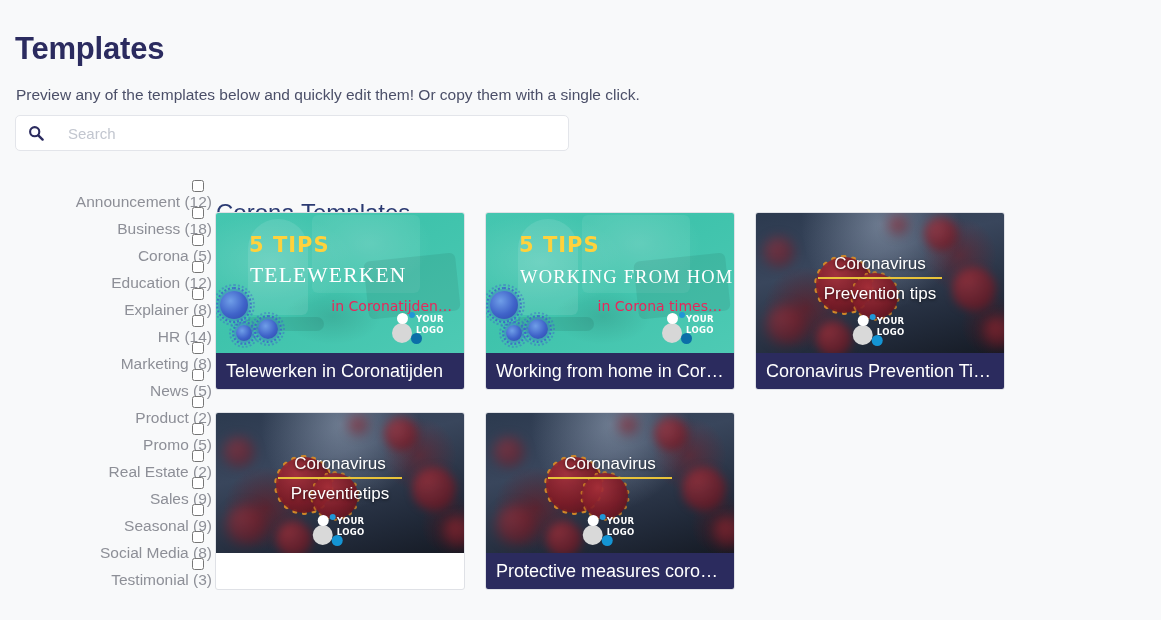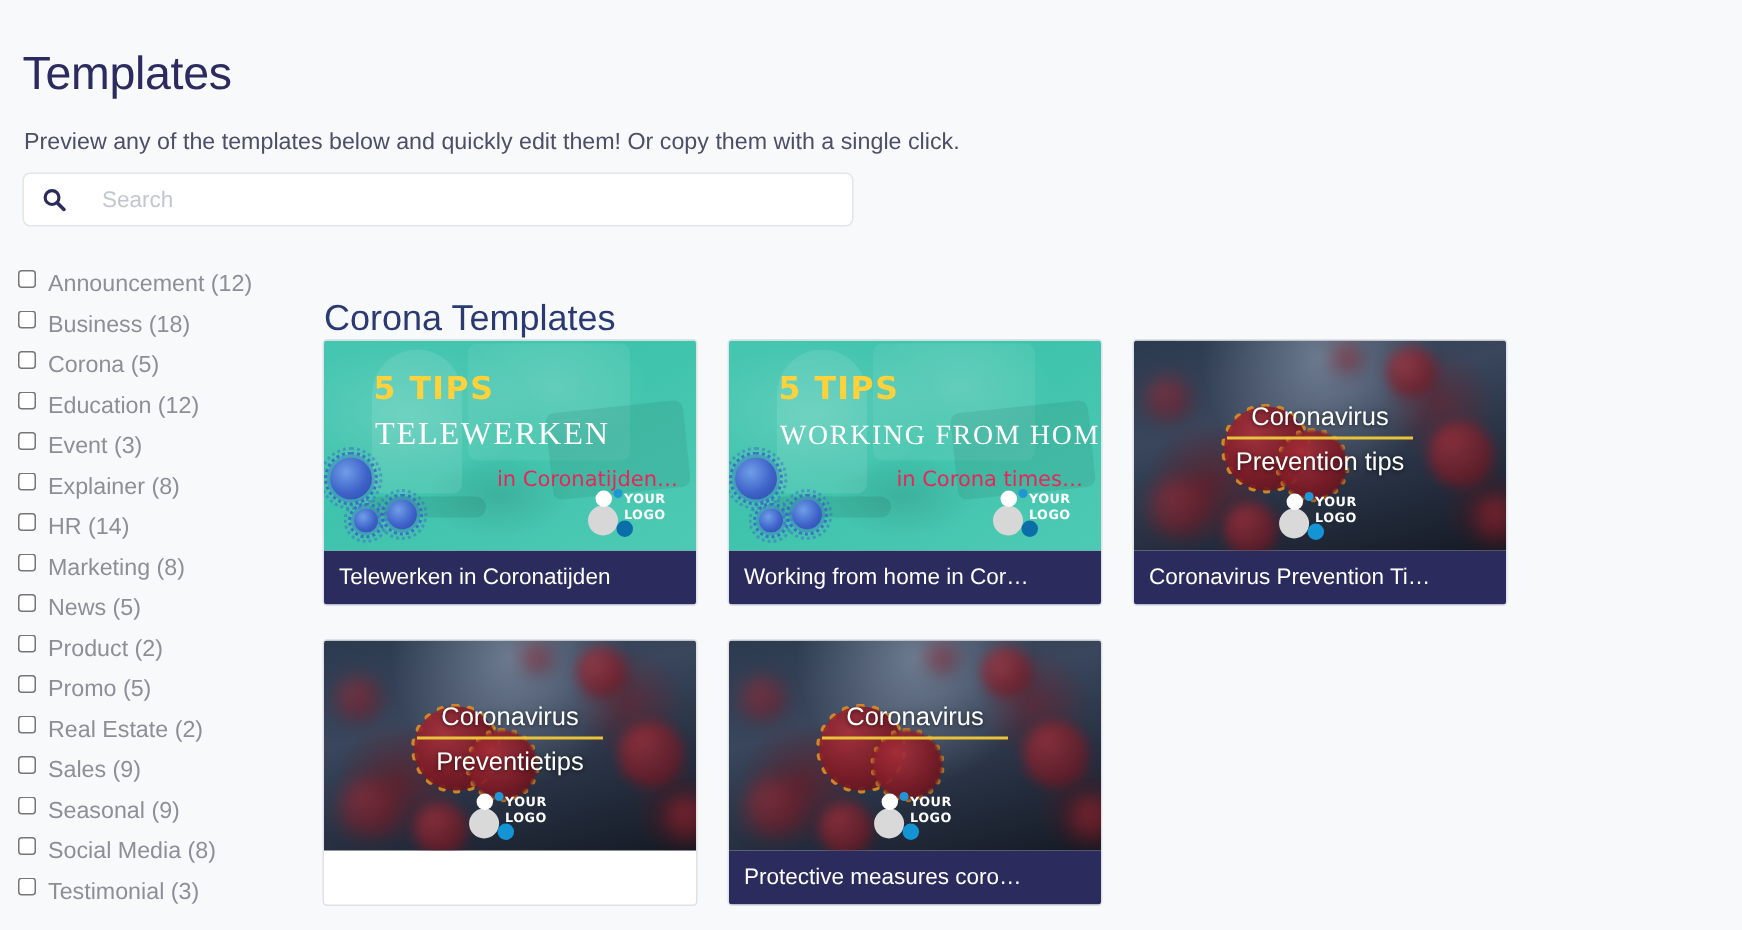--- a/index.html
+++ b/index.html
@@ -14,21 +14,21 @@
     position: relative;
     width: 1161px; height: 620px;
     background: #f8f9fa;
   }
 
   
   .page-title {
     position: absolute;
     left: 15px; top: 8px;
     font-size: 31px;
-    font-weight: 400;
+    font-weight: 700;
     color: #2b2b5f;
     letter-spacing: -0.2px;
     line-height: 40px;
   }
   .page-subtitle {
     position: absolute;
     left: 16px; top: 69px;
     font-size: 15.5px;
     font-weight: 400;
     color: #4b4f68;
@@ -68,23 +68,24 @@
   .search-input::placeholder { color: #c2c6cf; opacity: 1; }
 
   
   .filters {
     position: absolute;
     left: 12px; top: 180px;
     width: 200px;
   }
   .filter-row {
     display: flex;
-    align-items: flex-start;
+    align-items: flex-end;
     height: 27px;
     cursor: pointer;
+    flex-direction: column;
   }
   .filter-cb {
     appearance: auto;
     -webkit-appearance: checkbox;
     width: 12px; height: 12px;
     margin: 0 8px 0 0;
     flex: 0 0 auto;
   }
   .filter-label {
     font-size: 15.5px;
@@ -98,21 +99,21 @@
     position: absolute;
     left: 216px; top: 178px;
     font-size: 24px;
     font-weight: 400;
     color: #2b3a72;
     line-height: 30px;
   }
 
   .grid {
     position: absolute;
-    left: 215px; top: 226px;
+    left: 215px; top: 212px;
     width: 930px;
     display: flex;
     flex-wrap: wrap;
     gap: 22px 20px;
   }
 
   .card {
     width: 250px;
     background: #ffffff;
     border: 1px solid #dfe1e6;
@@ -122,21 +123,21 @@
   }
   .card-thumb {
     position: relative;
     width: 100%;
     height: 140px;
     overflow: hidden;
   }
   .card-caption {
     background: #2b2b5e;
     color: #ffffff;
-    font-size: 15px;
+    font-size: 18px;
     line-height: 20px;
     padding: 8px 10px;
     white-space: nowrap;
     overflow: hidden;
     text-overflow: ellipsis;
   }
 
   
   .thumb-teal {
     background:
@@ -326,24 +327,20 @@
         <input class="filter-cb" type="checkbox" style="">
         <span class="filter-label">Business (18)</span>
       </label>
       <label class="filter-row">
         <input class="filter-cb" type="checkbox" style="">
         <span class="filter-label">Corona (5)</span>
       </label>
       <label class="filter-row">
         <input class="filter-cb" type="checkbox" style="">
         <span class="filter-label">Education (12)</span>
-      </label>
-      <label class="filter-row">
-        <input class="filter-cb" type="checkbox" style="">
-        <span class="filter-label">Event (3)</span>
       </label>
       <label class="filter-row">
         <input class="filter-cb" type="checkbox" style="">
         <span class="filter-label">Explainer (8)</span>
       </label>
       <label class="filter-row">
         <input class="filter-cb" type="checkbox" style="">
         <span class="filter-label">HR (14)</span>
       </label>
       <label class="filter-row">

